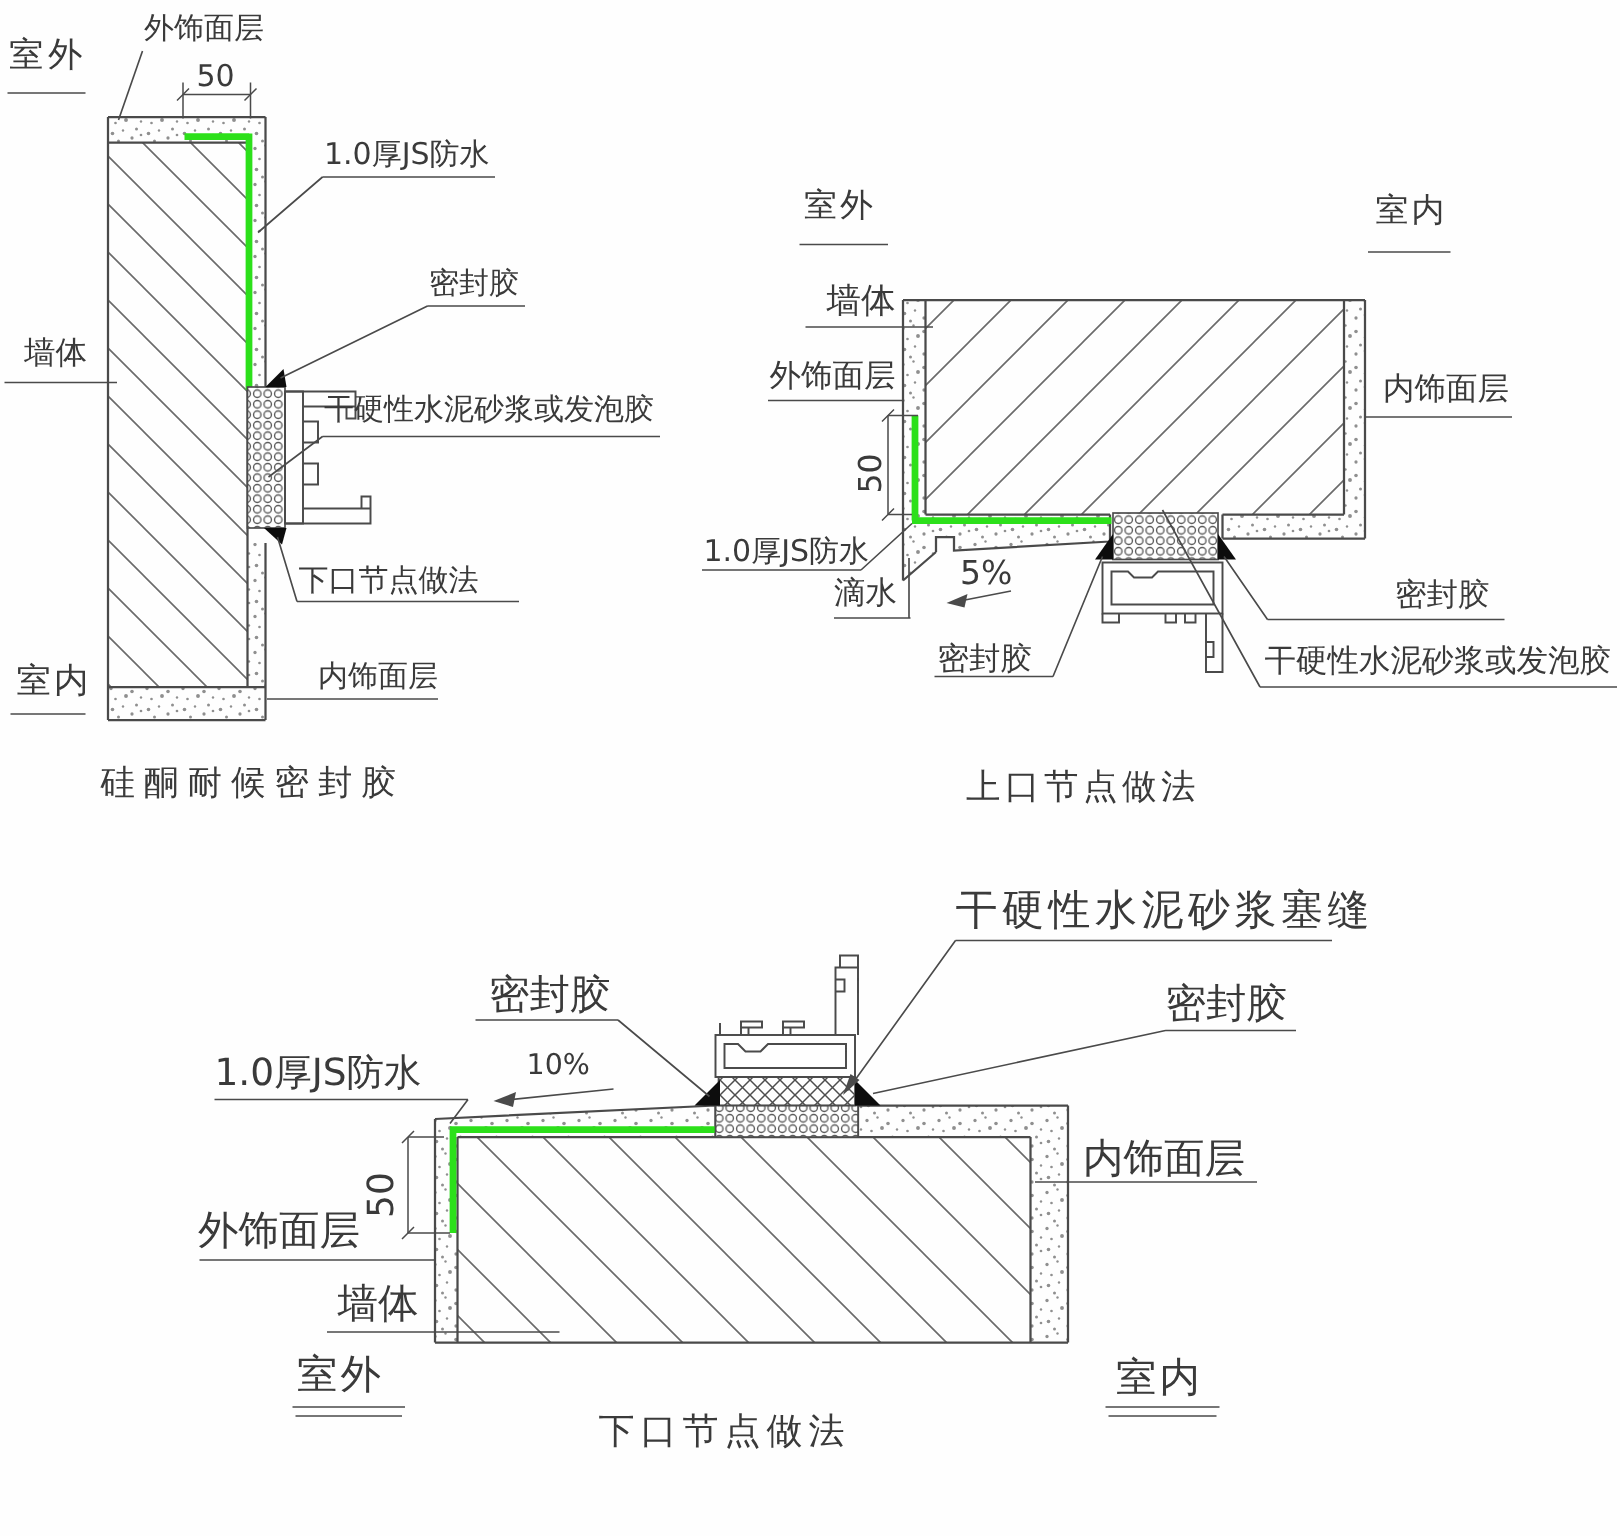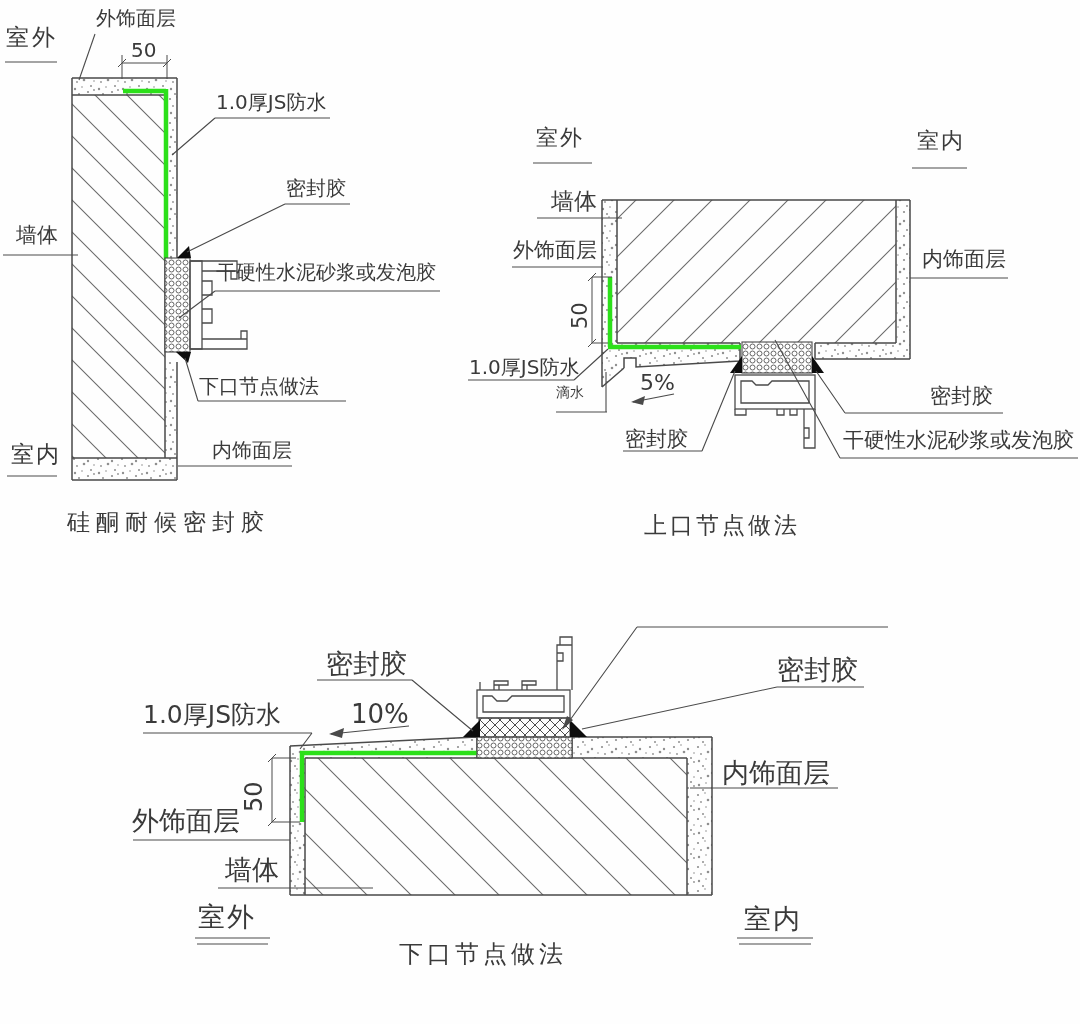--- a/index.html
+++ b/index.html
@@ -197,30 +197,31 @@
 <span class="lbl" style="left:11px;top:443px;font-size:23px;letter-spacing:2px">室内</span>
 <span class="lbl" style="left:67px;top:511px;font-size:23px;letter-spacing:6px">硅酮耐候密封胶</span>
 
 <span class="lbl" style="left:536px;top:127px;font-size:22px;letter-spacing:2px">室外</span>
 <span class="lbl" style="left:917px;top:130px;font-size:22px;letter-spacing:2px">室内</span>
 <span class="lbl" style="left:551px;top:190px;font-size:23px">墙体</span>
 <span class="lbl" style="left:513px;top:240px;font-size:21px">外饰面层</span>
 <span class="lbl" style="left:922px;top:249px;font-size:21px">内饰面层</span>
 <span class="lbl rot" style="left:570px;top:329px;font-size:21px">50</span>
 <span class="lbl" style="left:469px;top:357px;font-size:20px">1.0厚JS防水</span>
-<span class="lbl" style="left:556px;top:385px;font-size:14px">滴水</span>
+<span class="lbl" style="left:556px;top:385px;font-size:21px">滴水</span>
 <span class="lbl" style="left:640px;top:372px;font-size:22px">5%</span>
 <span class="lbl" style="left:625px;top:429px;font-size:21px">密封胶</span>
 <span class="lbl" style="left:930px;top:386px;font-size:21px">密封胶</span>
 <span class="lbl" style="left:843px;top:430px;font-size:21px">干硬性水泥砂浆或发泡胶</span>
 <span class="lbl" style="left:644px;top:514px;font-size:23px;letter-spacing:3px">上口节点做法</span>
 
+<span class="lbl" style="left:637px;top:593px;font-size:28px;letter-spacing:3px">干硬性水泥砂浆塞缝</span>
 <span class="lbl" style="left:326px;top:650px;font-size:27px">密封胶</span>
 <span class="lbl" style="left:777px;top:656px;font-size:27px">密封胶</span>
-<span class="lbl" style="left:351px;top:701px;font-size:26px">10%</span>
+<span class="lbl" style="left:351px;top:701px;font-size:19px">10%</span>
 <span class="lbl" style="left:143px;top:702px;font-size:25px">1.0厚JS防水</span>
 <span class="lbl" style="left:722px;top:759px;font-size:27px">内饰面层</span>
 <span class="lbl rot" style="left:242px;top:812px;font-size:24px">50</span>
 <span class="lbl" style="left:132px;top:807px;font-size:27px">外饰面层</span>
 <span class="lbl" style="left:225px;top:856px;font-size:27px">墙体</span>
 <span class="lbl" style="left:198px;top:903px;font-size:27px;letter-spacing:2px">室外</span>
 <span class="lbl" style="left:744px;top:905px;font-size:27px;letter-spacing:2px">室内</span>
 <span class="lbl" style="left:399px;top:942px;font-size:24px;letter-spacing:4px">下口节点做法</span>
 
 </div>

